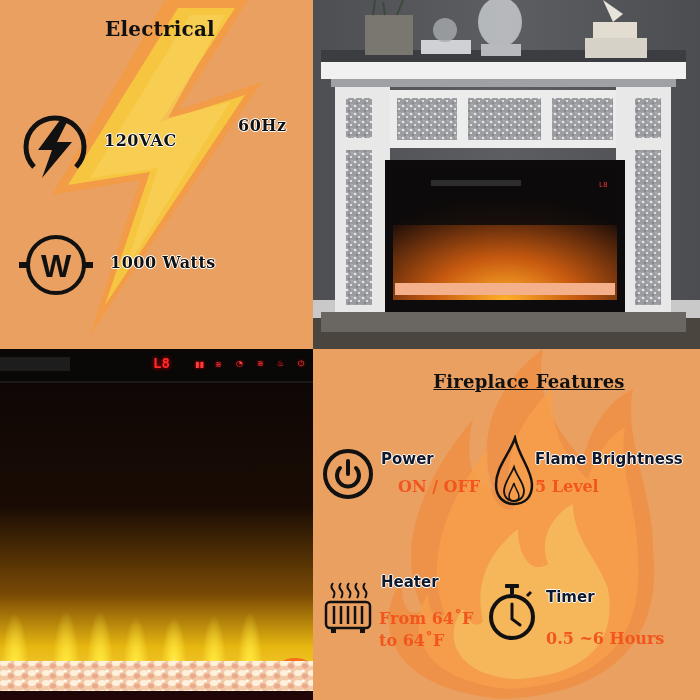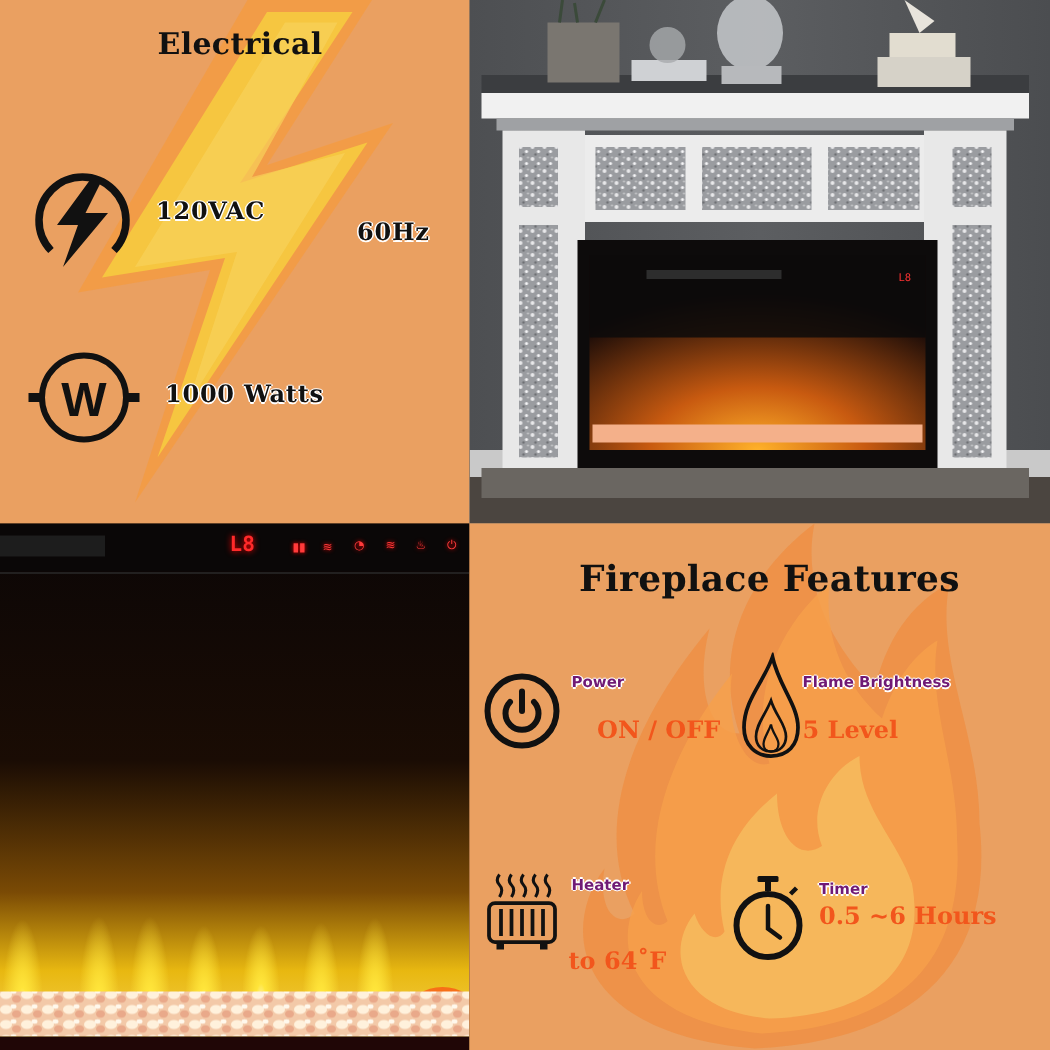--- a/index.html
+++ b/index.html
@@ -19,24 +19,24 @@
   }
   .elec-title { left: 60px; top: 15px; width: 200px; font-size: 20px; line-height: 28px; }
   .spec-text {
     position: absolute; font-family: "DejaVu Serif", serif; font-weight: bold;
     font-size: 16px; color: #111;
     text-shadow: 1px 0 0 #fff, -1px 0 0 #fff, 0 1px 0 #fff, 0 -1px 0 #fff;
     white-space: nowrap; letter-spacing: 0.5px;
   }
   .icon { position: absolute; }
 
-  .feat-title { left: 70px; top: 22px; width: 260px; font-size: 24px; }
+  .feat-title { left: 86px; top: 22px; width: 260px; font-size: 18px; text-decoration: underline; }
   .feat-label {
     position: absolute; font-family: "DejaVu Sans", sans-serif; font-weight: bold;
-    font-size: 10px; color: #701a75; white-space: nowrap;
+    font-size: 15px; color: #0f172a; white-space: nowrap;
     text-shadow: 1px 0 0 #fff, -1px 0 0 #fff, 0 1px 0 #fff, 0 -1px 0 #fff;
   }
   .feat-value {
     position: absolute; font-family: "DejaVu Serif", serif; font-weight: bold;
     font-size: 16px; color: #f2561c; white-space: nowrap; line-height: 21px;
   }
 
   .led { position: absolute; font-family: "DejaVu Sans Mono", monospace; font-weight: bold;
     color: #ff2a2a; font-size: 14px; text-shadow: 0 0 4px #ff0000; }
   .led-icon { position: absolute; color: #ff3b3b; font-size: 8px; font-family: "DejaVu Sans", sans-serif; text-shadow: 0 0 3px #ff0000; }
@@ -55,21 +55,21 @@
 
     <div class="heading elec-title">
       <div>Electrical</div>
     </div>
 
     <svg class="icon" style="left:20px;top:112px;" width="70" height="70" viewBox="0 0 70 70">
       <path d="M 14 55 A 29 29 0 1 1 56 55" fill="none" stroke="#111" stroke-width="5"></path>
       <path d="M 40 8 L 18 38 L 32 38 L 22 66 L 52 30 L 37 30 L 48 8 Z" fill="#111"></path>
     </svg>
     <div class="spec-text" style="left:104px;top:131px;">120VAC</div>
-    <div class="spec-text" style="left:238px;top:145px;">60Hz</div>
+    <div class="spec-text" style="left:238px;top:116px;">60Hz</div>
 
     <svg class="icon" style="left:17px;top:232px;" width="78" height="66" viewBox="0 0 78 66">
       <circle cx="39" cy="33" r="28" fill="none" stroke="#111" stroke-width="4"></circle>
       <rect x="2" y="30" width="9" height="6" fill="#111"></rect>
       <rect x="67" y="30" width="9" height="6" fill="#111"></rect>
       <text x="39" y="45" text-anchor="middle" font-family="Liberation Sans, sans-serif" font-weight="bold" font-size="32" fill="#111">W</text>
     </svg>
     <div class="spec-text" style="left:110px;top:253px;">1000 Watts</div>
   </section>
 
@@ -210,26 +210,27 @@
       <path d="M10 2 q -3 4 0 7 q 3 3 0 8 M18 2 q -3 4 0 7 q 3 3 0 8 M26 2 q -3 4 0 7 q 3 3 0 8 M34 2 q -3 4 0 7 q 3 3 0 8 M42 2 q -3 4 0 7 q 3 3 0 8" fill="none" stroke="#111" stroke-width="2"></path>
       <rect x="3" y="21" width="44" height="26" rx="4" fill="none" stroke="#111" stroke-width="2.5"></rect>
       <line x1="11" y1="25" x2="11" y2="43" stroke="#111" stroke-width="2.5"></line>
       <line x1="18" y1="25" x2="18" y2="43" stroke="#111" stroke-width="2.5"></line>
       <line x1="25" y1="25" x2="25" y2="43" stroke="#111" stroke-width="2.5"></line>
       <line x1="32" y1="25" x2="32" y2="43" stroke="#111" stroke-width="2.5"></line>
       <line x1="39" y1="25" x2="39" y2="43" stroke="#111" stroke-width="2.5"></line>
       <rect x="8" y="47" width="5" height="5" fill="#111"></rect>
       <rect x="37" y="47" width="5" height="5" fill="#111"></rect>
     </svg>
-    <div class="feat-label" style="left:68px;top:236px;">Heater</div>
+    <div class="feat-label" style="left:68px;top:224px;">Heater</div>
+    <div class="feat-value" style="left:66px;top:259px;">From 64˚F</div>
     <div class="feat-value" style="left:66px;top:281px;">to 64˚F</div>
 
     <svg class="icon" style="left:174px;top:233px;" width="52" height="60" viewBox="0 0 52 60">
       <rect x="18" y="2" width="14" height="4" rx="1" fill="#111"></rect>
       <rect x="23" y="5" width="4" height="7" fill="#111"></rect>
       <line x1="40" y1="14" x2="44" y2="10" stroke="#111" stroke-width="3"></line>
       <circle cx="25" cy="35" r="21" fill="none" stroke="#111" stroke-width="4"></circle>
       <polyline points="25,22 25,37 33,43" fill="none" stroke="#111" stroke-width="3" stroke-linecap="round"></polyline>
     </svg>
     <div class="feat-label" style="left:233px;top:239px;">Timer</div>
-    <div class="feat-value" style="left:233px;top:251px;">0.5 ~6 Hours</div>
+    <div class="feat-value" style="left:233px;top:279px;">0.5 ~6 Hours</div>
   </section>
 </div>
 
 </body></html>

